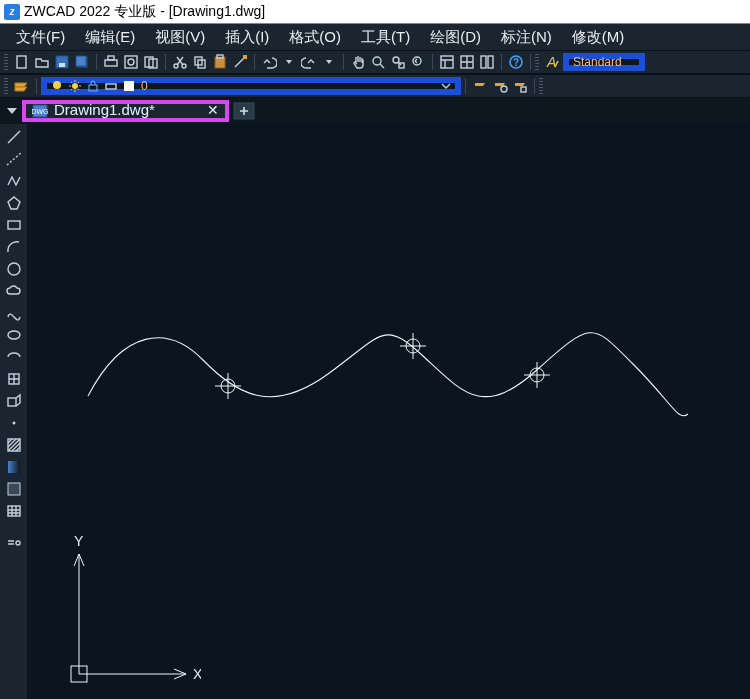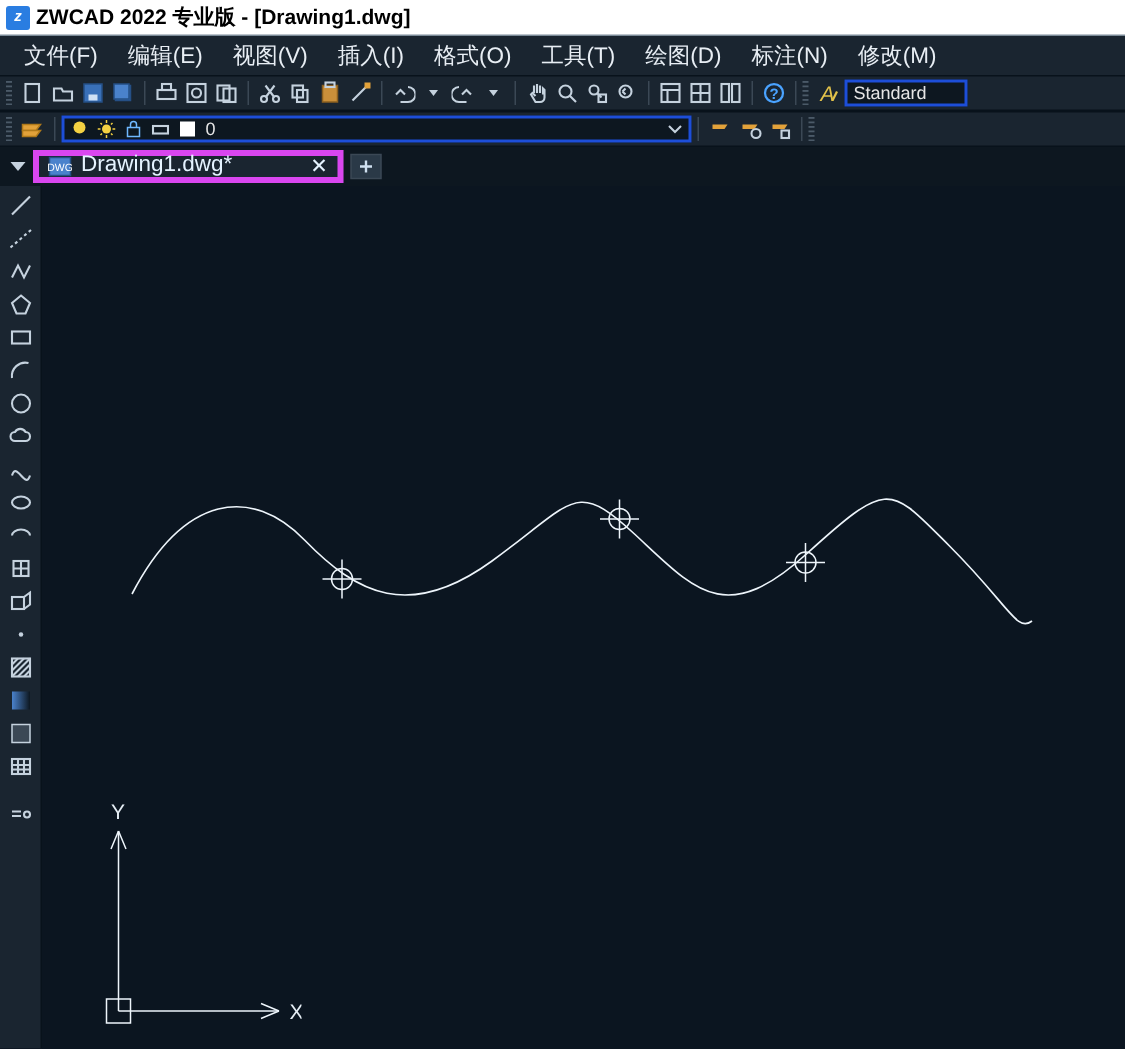--- a/index.html
+++ b/index.html
@@ -1,32 +1,32 @@
 <!DOCTYPE html>
 <html><head>
 <meta charset="utf-8">
 <style>
   * { margin:0; padding:0; box-sizing:border-box; font-family:"Microsoft YaHei","SimSun",Arial,sans-serif; }
   body { width:750px; height:699px; background:#0d1720; overflow:hidden; color:#d0d8e0; font-size:12px; }
 
   
   .titlebar { height:24px; background:#fff; display:flex; align-items:center; padding:0 4px; gap:4px; border-bottom:1px solid #7a8a97; }
   .app-icon { width:16px; height:16px; background:#2a7de1; border-radius:2px; display:flex; align-items:center; justify-content:center; color:#fff; font-size:10px; font-style:italic; font-weight:bold; }
-  .title-text { color:#000; font-size:14px;font-weight:bold; }
+  .title-text { color:#000; font-size:14px; }
 
   
   .menubar { height:26px; background:#1a2530; display:flex; align-items:center; padding:0 6px; gap:0; }
   .menu-item { color:#e8eef4; font-size:15px; padding:2px 10px; cursor:pointer; }
 
   
   .toolbar { background:#1a2530; display:flex; align-items:center; padding:1px 4px; border-top:1px solid #08121b; border-bottom:1px solid #08121b; height:24px; }
   .tb-sep { width:1px; height:16px; background:#3b4855; margin:0 4px; }
   .tb-btn { width:20px; height:20px; display:flex; align-items:center; justify-content:center; cursor:pointer; border-radius:2px; }
   .tb-grip { width:4px; height:16px; background-image:linear-gradient(#4b5a68 1px,transparent 1px); background-size:1px 3px; margin-right:4px; }
-  .tb-field { background:#0d1720; border:2px solid #1d4ed8; height:18px; padding:0 4px; color:#e5e5e5; display:flex; align-items:center; font-family:monospace; }
+  .tb-field { background:#0d1720; border:6px solid #1d4ed8; height:18px; padding:0 4px; color:#fdba74; display:flex; align-items:center; font-family:monospace; }
 
   
   .doctabs { height:26px; background:#0d1720; display:flex; align-items:center; padding:0 6px; gap:4px; }
   .tab { background:#1a2530; height:22px; display:flex; align-items:flex-end; padding:0 6px; gap:6px; color:#e5f3ff; font-family:"Consolas",monospace; font-size:15px; border:4px solid #d946ef; }
   .tab-close { color:#e5f3ff; cursor:pointer; font-size:14px; }
   .tab-new  { display:flex; align-items:center; justify-content:center; cursor:pointer; }
 
   
   .workspace { display:flex; height:575px; }
   .tool-palette { width:28px; background:#1a2530; display:flex; flex-direction:column; align-items:center; padding-top:4px; gap:4px; border-right:1px solid #08121b; }

